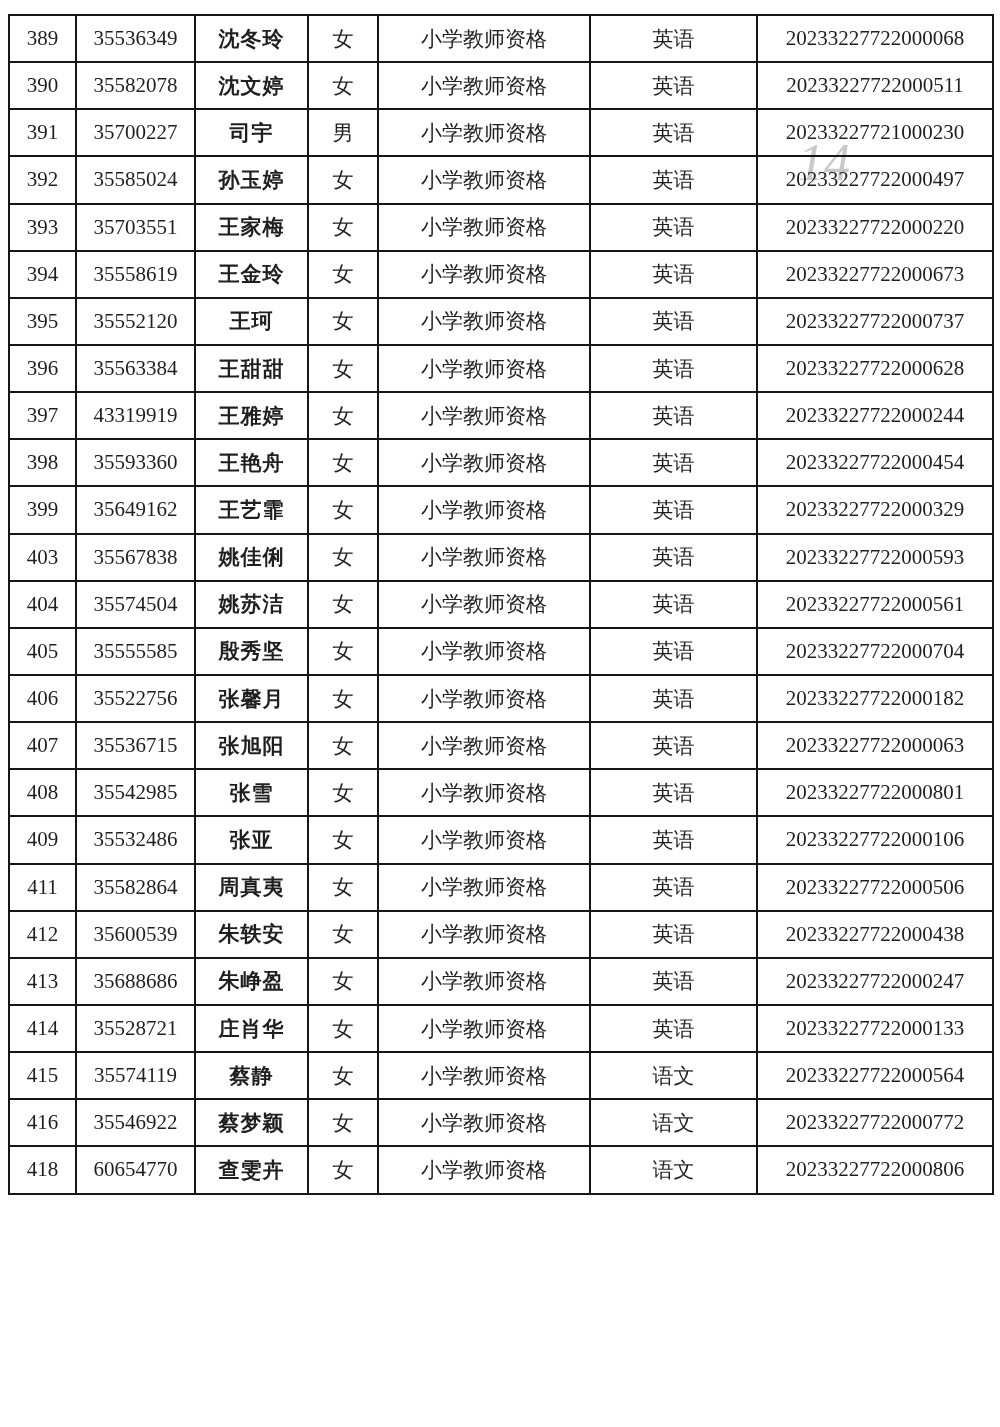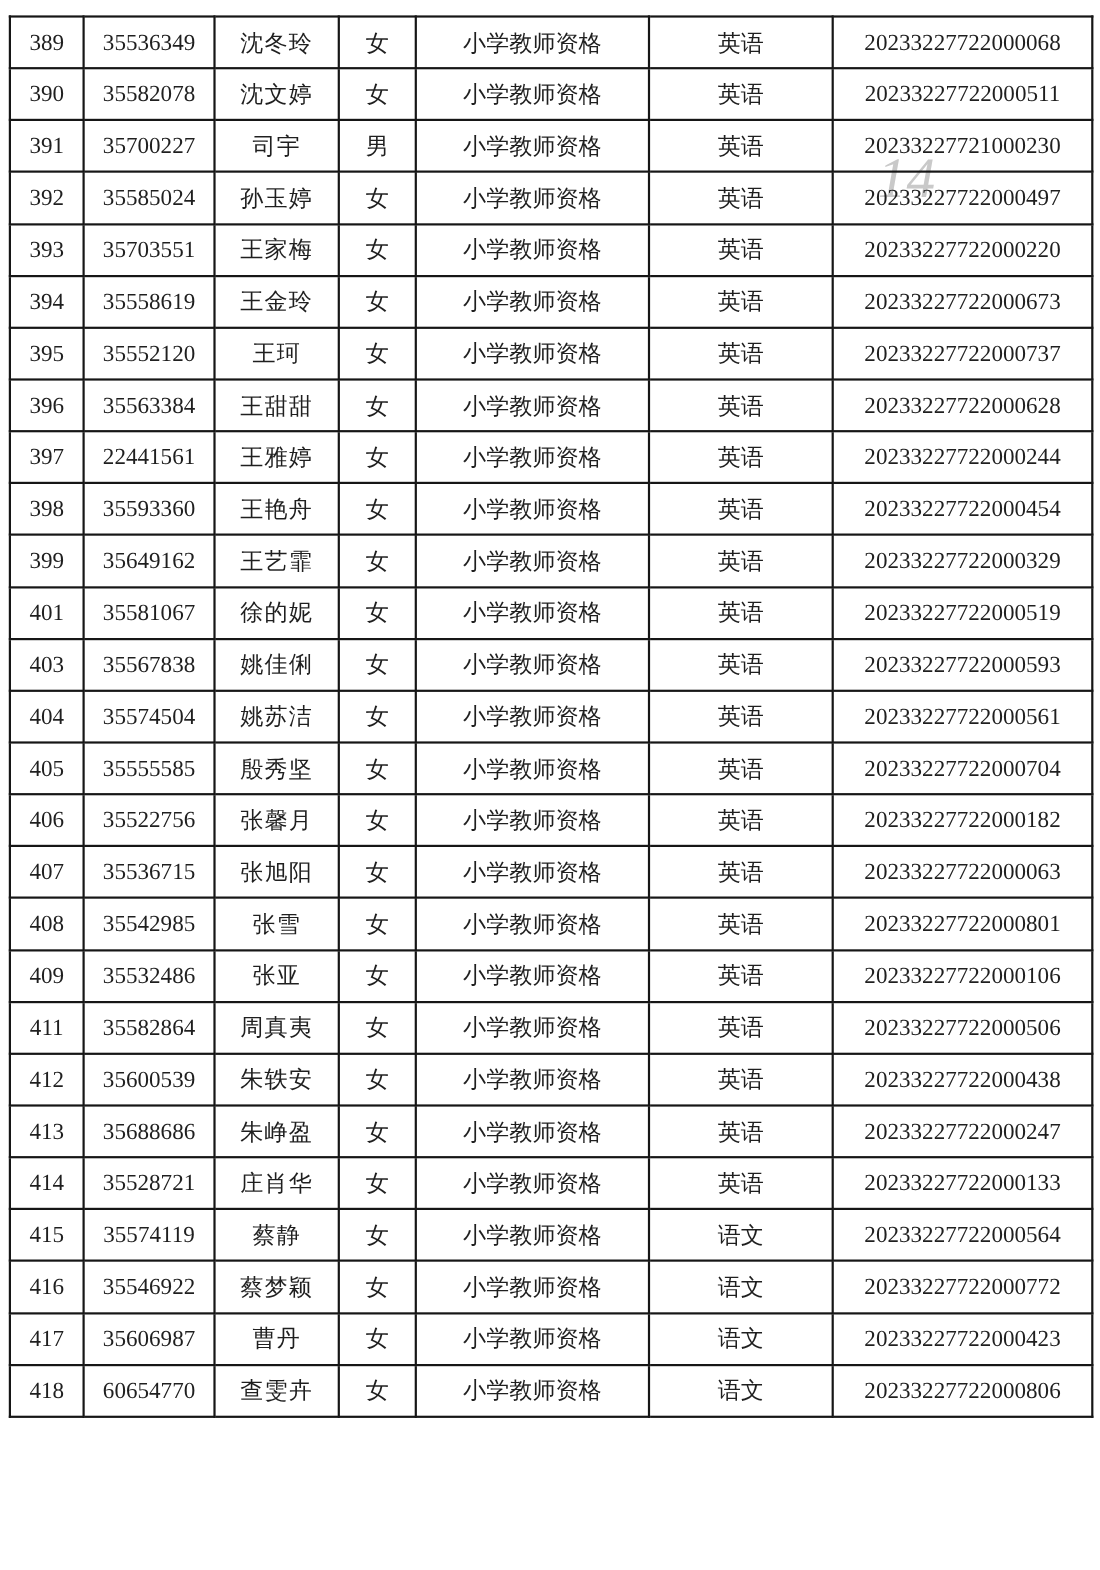--- a/index.html
+++ b/index.html
@@ -44,21 +44,21 @@
     background: transparent;
     text-align: center;
     vertical-align: middle;
     height: 45.15px;
     padding: 0;
     font-size: 21px;
     color: var(--ink);
     white-space: nowrap;
     overflow: hidden;
   }
-  td.c-name { font-size: 21px; letter-spacing: 1px; }
+  td.c-name { font-size: 21px; letter-spacing: 1px; font-weight: bold; }
   td.c-qual { font-size: 21px; }
   td.c-cert { font-size: 21px; }
 </style>
 </head>
 <body>
 
 <div class="page">
   <div class="watermark">14</div>
 
   <table class="records">
@@ -139,21 +139,21 @@
           <td>396</td>
           <td>35563384</td>
           <td class="c-name">王甜甜</td>
           <td>女</td>
           <td class="c-qual">小学教师资格</td>
           <td>英语</td>
           <td class="c-cert">20233227722000628</td>
         </tr>
         <tr>
           <td>397</td>
-          <td>22441561</td>
+          <td>43319919</td>
           <td class="c-name">王雅婷</td>
           <td>女</td>
           <td class="c-qual">小学教师资格</td>
           <td>英语</td>
           <td class="c-cert">20233227722000244</td>
         </tr>
         <tr>
           <td>398</td>
           <td>35593360</td>
           <td class="c-name">王艳舟</td>
@@ -165,29 +165,20 @@
         <tr>
           <td>399</td>
           <td>35649162</td>
           <td class="c-name">王艺霏</td>
           <td>女</td>
           <td class="c-qual">小学教师资格</td>
           <td>英语</td>
           <td class="c-cert">20233227722000329</td>
         </tr>
         <tr>
-          <td>401</td>
-          <td>35581067</td>
-          <td class="c-name">徐的妮</td>
-          <td>女</td>
-          <td class="c-qual">小学教师资格</td>
-          <td>英语</td>
-          <td class="c-cert">20233227722000519</td>
-        </tr>
-        <tr>
           <td>403</td>
           <td>35567838</td>
           <td class="c-name">姚佳俐</td>
           <td>女</td>
           <td class="c-qual">小学教师资格</td>
           <td>英语</td>
           <td class="c-cert">20233227722000593</td>
         </tr>
         <tr>
           <td>404</td>
@@ -289,29 +280,20 @@
           <td class="c-cert">20233227722000564</td>
         </tr>
         <tr>
           <td>416</td>
           <td>35546922</td>
           <td class="c-name">蔡梦颖</td>
           <td>女</td>
           <td class="c-qual">小学教师资格</td>
           <td>语文</td>
           <td class="c-cert">20233227722000772</td>
-        </tr>
-        <tr>
-          <td>417</td>
-          <td>35606987</td>
-          <td class="c-name">曹丹</td>
-          <td>女</td>
-          <td class="c-qual">小学教师资格</td>
-          <td>语文</td>
-          <td class="c-cert">20233227722000423</td>
         </tr>
         <tr>
           <td>418</td>
           <td>60654770</td>
           <td class="c-name">查雯卉</td>
           <td>女</td>
           <td class="c-qual">小学教师资格</td>
           <td>语文</td>
           <td class="c-cert">20233227722000806</td>
         </tr>

